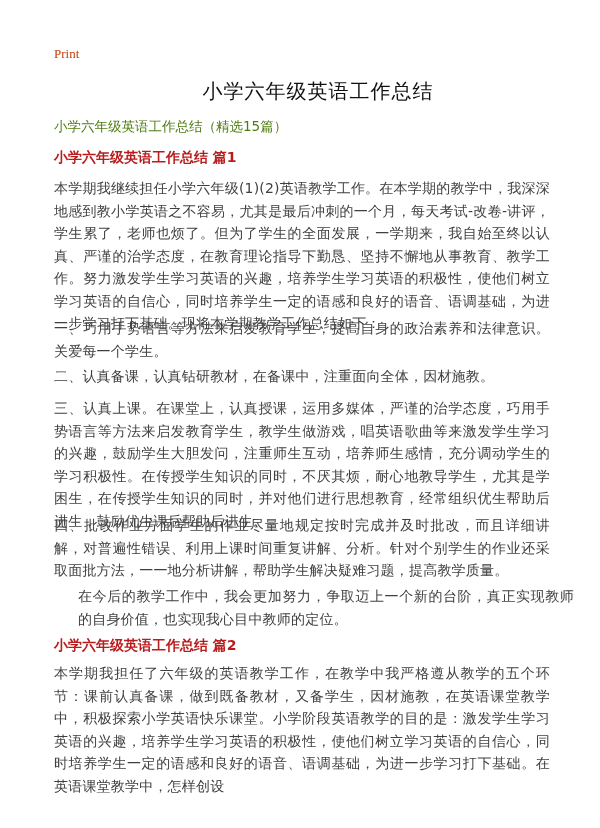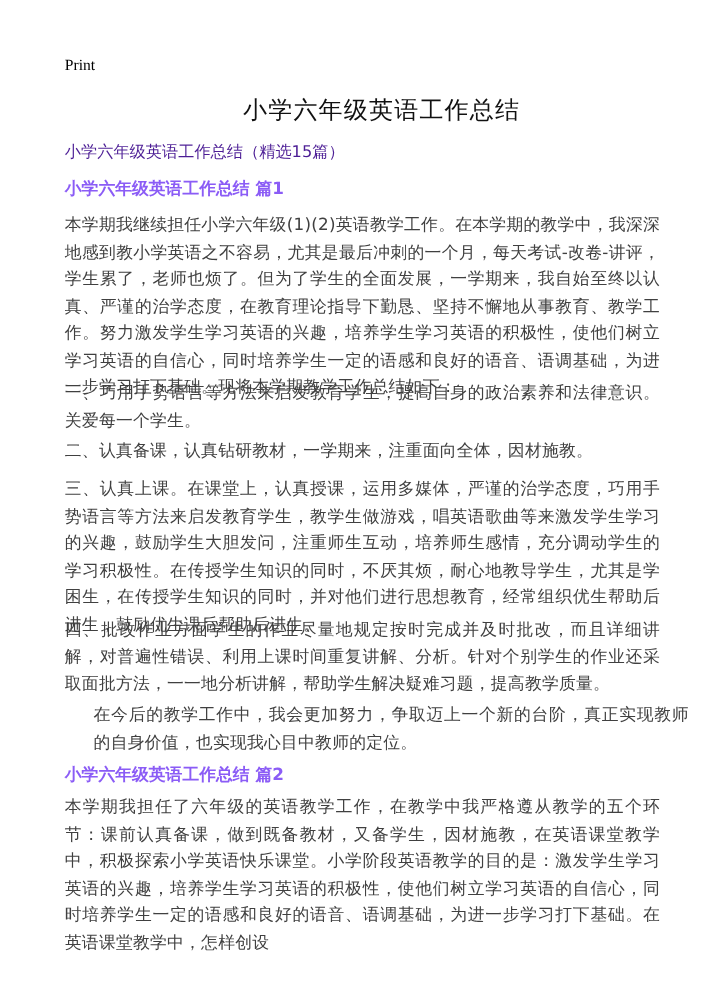--- a/index.html
+++ b/index.html
@@ -5,51 +5,51 @@
   html, body { margin: 0; padding: 0; background: #ffffff; }
   body {
     width: 600px; height: 828px; overflow: hidden; position: relative;
     font-family: "DejaVu Sans", "Liberation Sans", sans-serif;
     color: #222222;
   }
   .page { position: absolute; left: 54px; top: 0; width: 496px; }
   .print-label {
     position: absolute; top: 46px; left: 0;
     font-family: "Liberation Serif", "DejaVu Serif", serif;
-    font-size: 13px; color: #000000;
+    font-size: 13px; color: #c2410c;
   }
   .doc-title {
     position: absolute; top: 78px; left: 16px; width: 496px; text-align: center;
     font-size: 20px; color: #111; letter-spacing: 1px;
   }
   .doc-subtitle {
     position: absolute; top: 118px; left: 0;
-    font-size: 13.5px; color: #4c1d95;
+    font-size: 13.5px; color: #4d7c0f;
   }
   .section-heading {
     position: absolute; left: 0;
-    font-size: 14px; font-weight: bold; color: #8b5cf6;
+    font-size: 14px; font-weight: bold; color: #b91c1c;
   }
   .para {
     position: absolute; left: 0; width: 496px;
     font-size: 14px; line-height: 22.5px; color: #404040;
     text-align: justify; letter-spacing: 0.2px;
   }
 </style>
 </head>
 <body>
 
 <div class="page">
   <div class="print-label">Print</div>
   <div class="doc-title">小学六年级英语工作总结</div>
   <div class="doc-subtitle">小学六年级英语工作总结（精选15篇）</div>
 
   <div class="section-heading" style="top:149px;">小学六年级英语工作总结 篇1</div>
   <div class="para" style="top:177px;">本学期我继续担任小学六年级(1)(2)英语教学工作。在本学期的教学中，我深深地感到教小学英语之不容易，尤其是最后冲刺的一个月，每天考试-改卷-讲评，学生累了，老师也烦了。但为了学生的全面发展，一学期来，我自始至终以认真、严谨的治学态度，在教育理论指导下勤恳、坚持不懈地从事教育、教学工作。努力激发学生学习英语的兴趣，培养学生学习英语的积极性，使他们树立学习英语的自信心，同时培养学生一定的语感和良好的语音、语调基础，为进一步学习打下基础。现将本学期教学工作总结如下：</div>
   <div class="para" style="top:317px;">一、巧用手势语言等方法来启发教育学生，提高自身的政治素养和法律意识。关爱每一个学生。</div>
-  <div class="para" style="top:365px;">二、认真备课，认真钻研教材，一学期来，注重面向全体，因材施教。</div>
+  <div class="para" style="top:365px;">二、认真备课，认真钻研教材，在备课中，注重面向全体，因材施教。</div>
   <div class="para" style="top:397px;">三、认真上课。在课堂上，认真授课，运用多媒体，严谨的治学态度，巧用手势语言等方法来启发教育学生，教学生做游戏，唱英语歌曲等来激发学生学习的兴趣，鼓励学生大胆发问，注重师生互动，培养师生感情，充分调动学生的学习积极性。在传授学生知识的同时，不厌其烦，耐心地教导学生，尤其是学困生，在传授学生知识的同时，并对他们进行思想教育，经常组织优生帮助后进生，鼓励优生课后帮助后进生。</div>
   <div class="para" style="top:515px;font-family:Liberation Serif, serif;">四、批改作业方面学生的作业尽量地规定按时完成并及时批改，而且详细讲解，对普遍性错误、利用上课时间重复讲解、分析。针对个别学生的作业还采取面批方法，一一地分析讲解，帮助学生解决疑难习题，提高教学质量。</div>
   <div class="para" style="top:585px;margin-left:24px;">在今后的教学工作中，我会更加努力，争取迈上一个新的台阶，真正实现教师的自身价值，也实现我心目中教师的定位。</div>
 
   <div class="section-heading" style="top:637px;text-align:right;">小学六年级英语工作总结 篇2</div>
   <div class="para" style="top:662px;">本学期我担任了六年级的英语教学工作，在教学中我严格遵从教学的五个环节：课前认真备课，做到既备教材，又备学生，因材施教，在英语课堂教学中，积极探索小学英语快乐课堂。小学阶段英语教学的目的是：激发学生学习英语的兴趣，培养学生学习英语的积极性，使他们树立学习英语的自信心，同时培养学生一定的语感和良好的语音、语调基础，为进一步学习打下基础。在英语课堂教学中，怎样创设</div>
 </div>
 
 </body></html>

